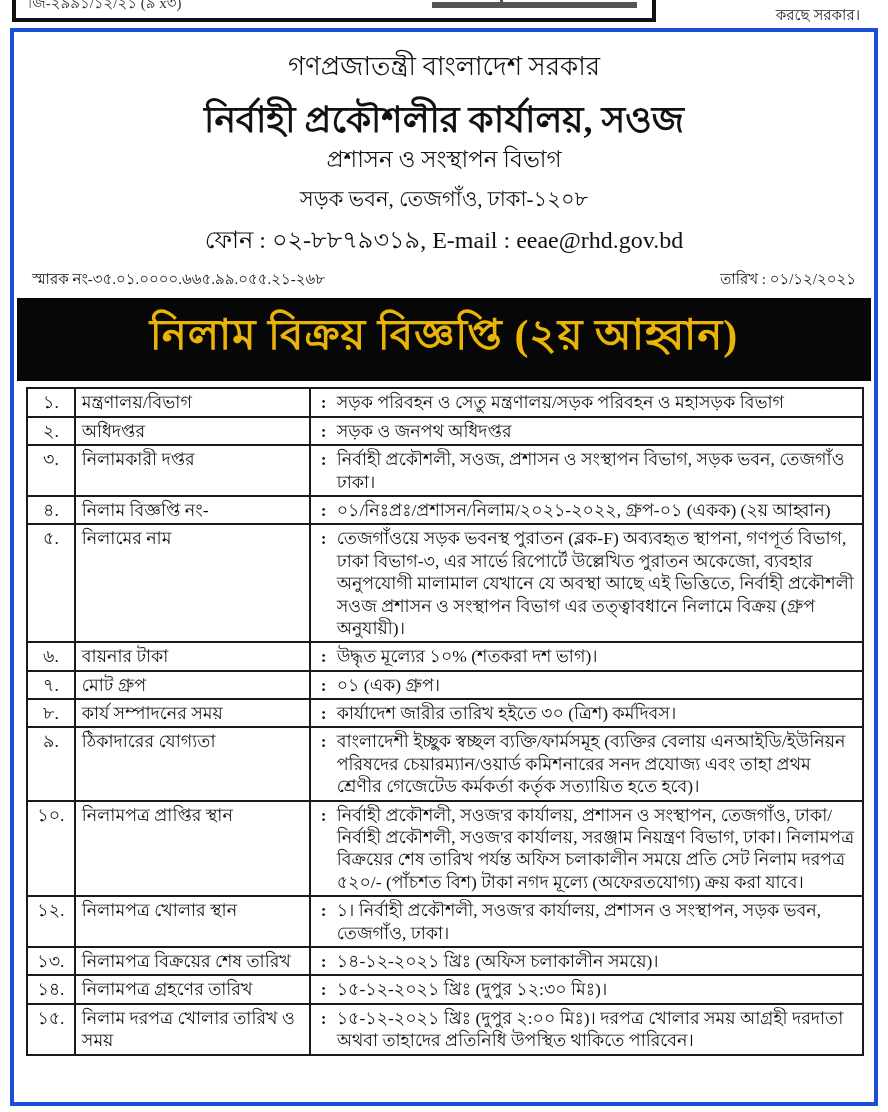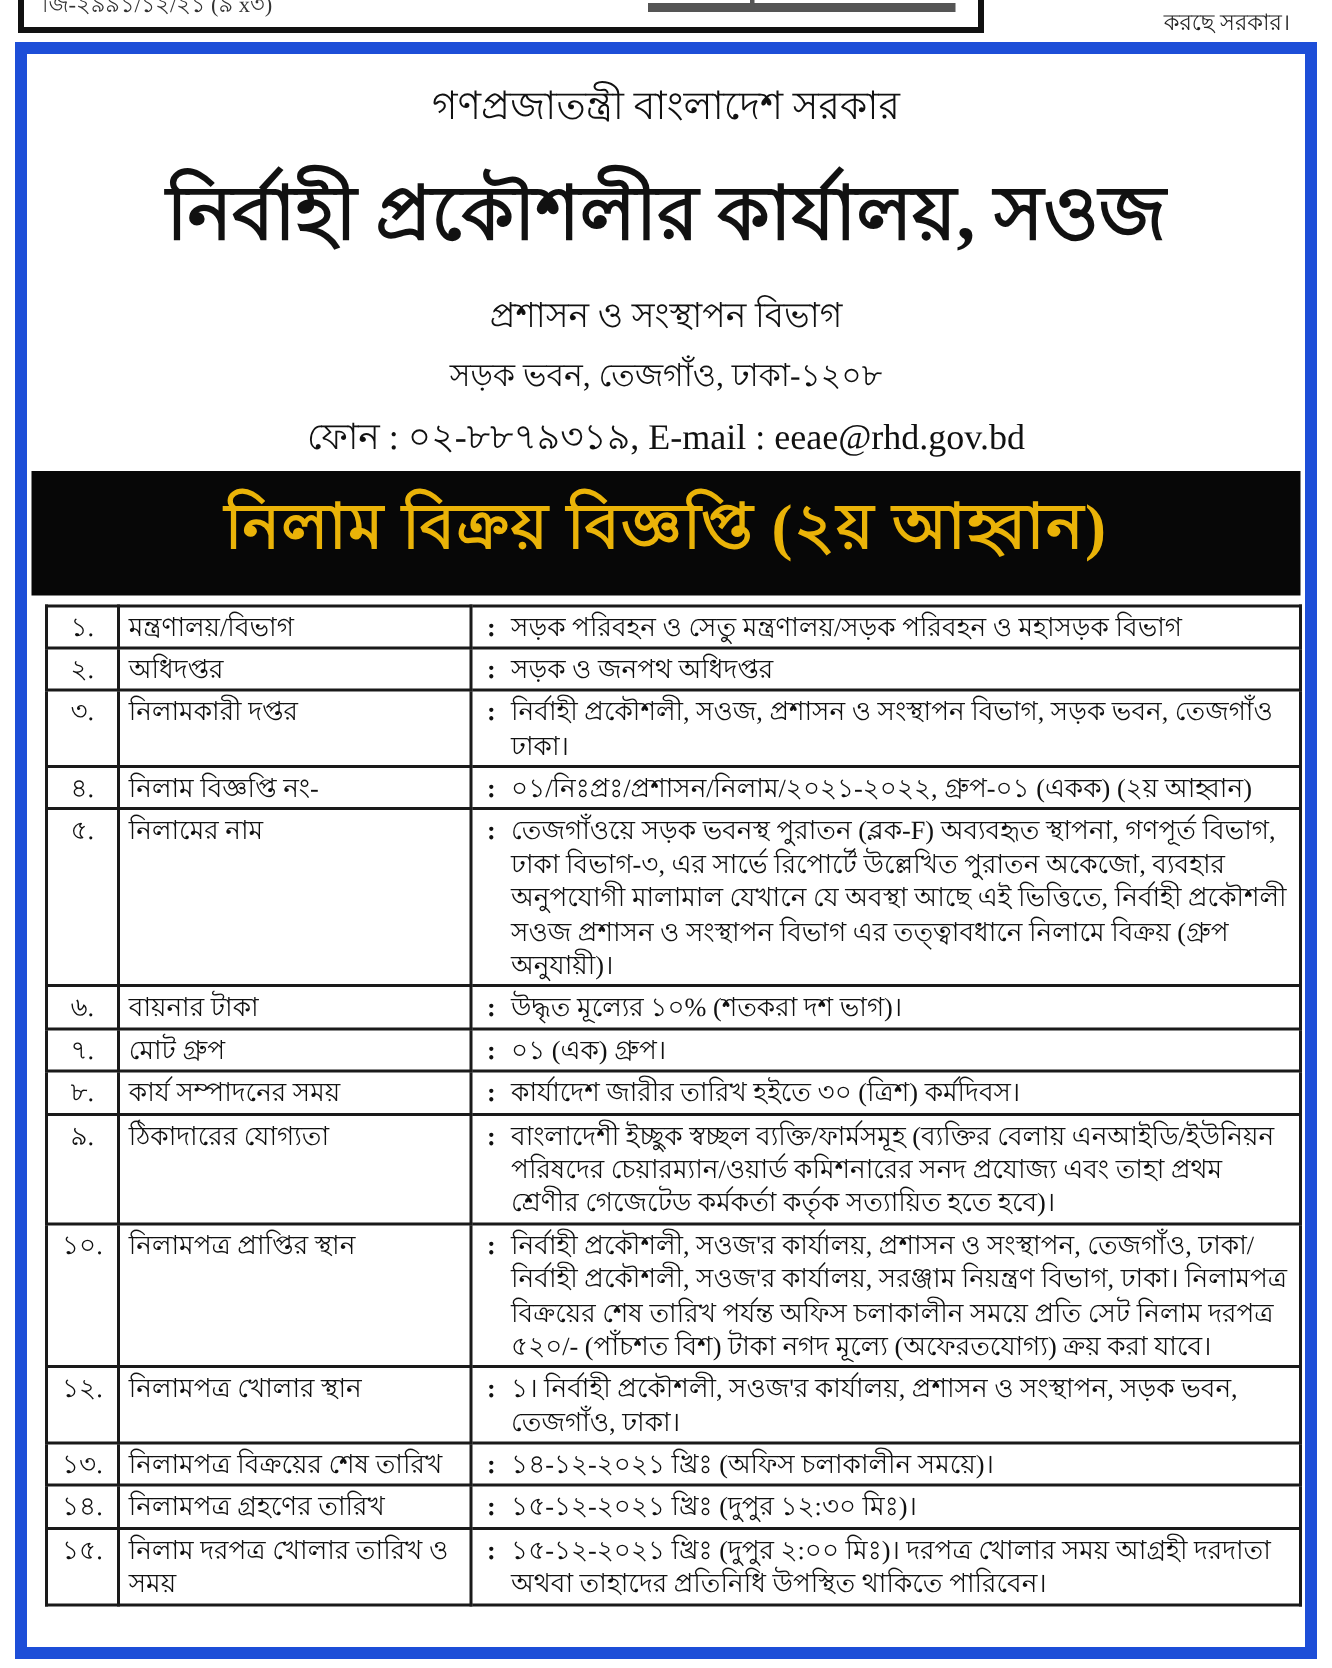--- a/index.html
+++ b/index.html
@@ -24,26 +24,26 @@
   .top-underline{
     position:absolute;left:432px;top:2px;width:205px;height:6px;background:#555;
   }
   .top-underline-tick{position:absolute;left:500px;top:-4px;width:3px;height:10px;background:#555;}
   .top-right-text{
     position:absolute;right:28px;top:3px;font-size:15px;color:#222;white-space:nowrap;
   }
   
   .main-box{
     position:absolute;top:28px;left:10px;right:10px;bottom:6px;
-    border:8px solid #1d4ed8;background:#fff;
+    border:4px solid #1d4ed8;background:#fff;
   }
   .hdr{ text-align:center; }
   .hdr-govt{font-size:26px;margin-top:14px;}
-  .hdr-office{font-size:50px;font-weight:bold;margin-top:20px;line-height:1.15;}
-  .hdr-dept{font-size:23px;margin-top:20px;}
+  .hdr-office{font-size:36px;font-weight:bold;margin-top:10px;line-height:1.15;}
+  .hdr-dept{font-size:23px;margin-top:0;}
   .hdr-addr{font-size:21px;margin-top:3px;}
   .hdr-contact{font-size:24px;margin-top:3px;}
   .memo-row{
     display:flex;justify-content:space-between;align-items:flex-end;
     padding:6px 18px 4px 18px;font-size:15px;
   }
   .banner{
     margin:2px 3px 0 3px;background:#070707;color:#eab308;
     text-align:center;font-size:42px;font-weight:bold;
     padding:4px 0 8px 0;letter-spacing:1px;
@@ -79,20 +79,24 @@
   <div class="main-box">
 
     <div class="hdr">
       <div class="hdr-govt">গণপ্রজাতন্ত্রী বাংলাদেশ সরকার</div>
       <div class="hdr-office">নির্বাহী প্রকৌশলীর কার্যালয়, সওজ</div>
       <div class="hdr-dept">প্রশাসন ও সংস্থাপন বিভাগ</div>
       <div class="hdr-addr">সড়ক ভবন, তেজগাঁও, ঢাকা-১২০৮</div>
       <div class="hdr-contact">ফোন : ০২-৮৮৭৯৩১৯, E-mail : eeae@rhd.gov.bd</div>
     </div>
 
+    <div class="memo-row">
+      <span>স্মারক নং-৩৫.০১.০০০০.৬৬৫.৯৯.০৫৫.২১-২৬৮</span>
+      <span>তারিখ : ০১/১২/২০২১</span>
+    </div>
 
     <div class="banner">নিলাম বিক্রয় বিজ্ঞপ্তি (২য় আহ্বান)</div>
 
     <table class="notice">
       <tbody>
         <tr>
           <td class="sl">১.</td>
           <td class="lbl">মন্ত্রণালয়/বিভাগ</td>
           <td class="val">
               <div class="vw">সড়ক পরিবহন ও সেতু মন্ত্রণালয়/সড়ক পরিবহন ও মহাসড়ক বিভাগ</div>

